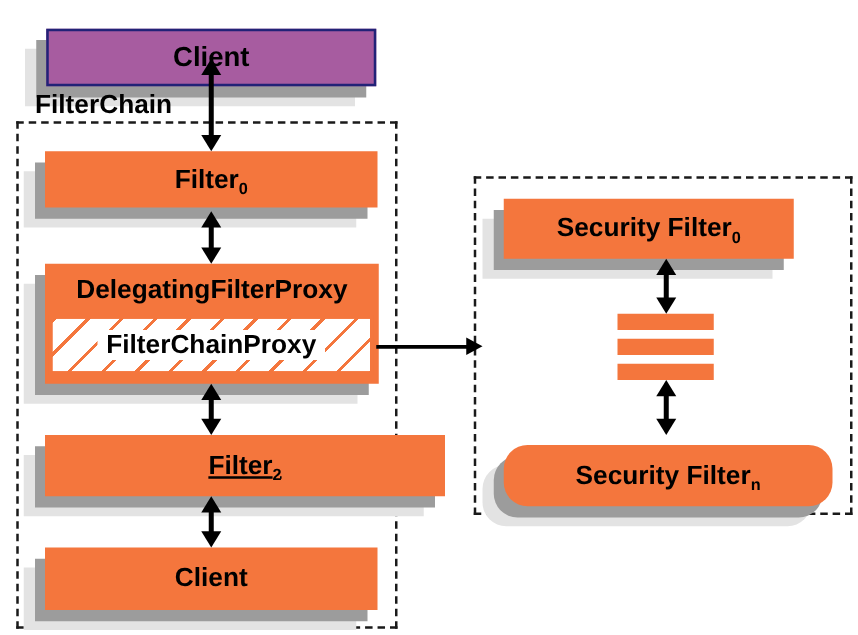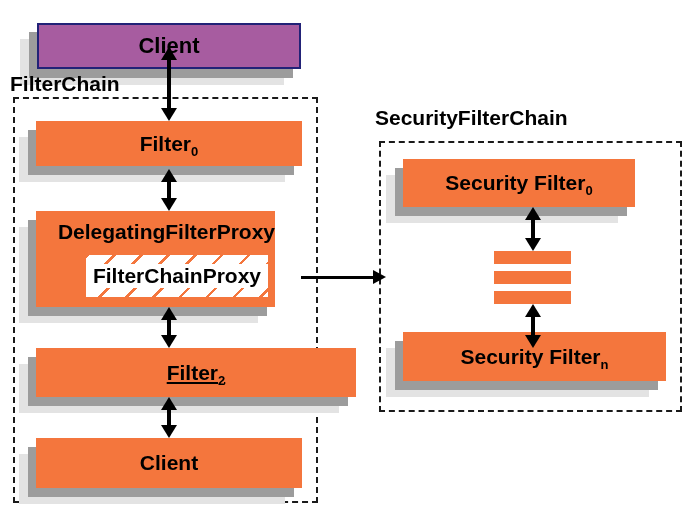--- a/index.html
+++ b/index.html
@@ -8,21 +8,21 @@
     font-family:"Liberation Sans", sans-serif; font-weight:bold; color:#000;
     overflow:hidden; background:#fff;
   }
   .box {
     position:absolute; display:flex; align-items:center; justify-content:center;
     box-sizing:border-box; font-size:21px;
   }
   .shadow2 { box-shadow:-8px 9px 0 0 #9c9c9c, -17px 16px 0 0 #e3e3e3; }
   .client { background:#a75ca0; border:2px solid #222277; font-size:22px;margin-top:22px; }
   .orange { background:#f4763d; }
-  .section-title { position:absolute; font-size:21px; white-space:nowrap; }
+  .section-title { position:absolute; font-size:21px; white-space:nowrap;margin-left:18px; }
   .dashed { position:absolute; border:2px dashed #1a1a1a; box-sizing:border-box; }
   sub { font-size:13px; line-height:0; }
 
   
   .dfp { flex-direction:column; justify-content:flex-start; align-items:stretch; }
   .dfp-title { height:41px; display:flex; align-items:center; justify-content:center; }
   .hatch {
     margin:0 4px 0 3px; height:48px; box-sizing:border-box;
     border:3px solid #f4763d;
     background:repeating-linear-gradient(135deg, #f4763d 0, #f4763d 2.5px, #ffffff 2.5px, #ffffff 19px);
@@ -56,47 +56,46 @@
     <span>Client</span>
   </div>
 
   <div class="section-title" style="left:10px; top:72px;">FilterChain</div>
   <div class="dashed" style="left:13px; top:97px; width:305px; height:406px;"></div>
 
   <div class="box orange shadow2" style="left:36px; top:121px; width:266px; height:45px;">
     <span><span>Filter</span><sub>0</sub></span>
   </div>
 
-  <div class="box orange dfp shadow2" style="left:36px; top:211px; width:239px; height:96px;align-items:flex-end;">
+  <div class="box orange dfp shadow2" style="left:36px; top:211px; width:267px; height:96px;">
     <div class="dfp-title">DelegatingFilterProxy</div>
     <div class="hatch">
       <span class="hatch-lbl">FilterChainProxy</span>
     </div>
   </div>
 
   <div class="box orange shadow2" style="left:36px; top:348px; width:320px; height:49px;text-decoration:underline;">
     <span><span>Filter</span><sub>2</sub></span>
   </div>
 
   <div class="box orange shadow2" style="left:36px; top:438px; width:266px; height:50px;">
     <span>Client</span>
   </div>
 
-  <div class="section-title" style="left:375px; top:106px;">SecurityFilterChain</div>
   <div class="dashed" style="left:379px; top:141px; width:303px; height:271px;"></div>
 
   <div class="box orange shadow2" style="left:403px; top:159px; width:232px; height:48px;">
     <span><span>Security Filter</span><sub>0</sub></span>
   </div>
 
   <div class="stack-bar" style="left:494px; top:251px;"></div>
   <div class="stack-bar" style="left:494px; top:271px;"></div>
   <div class="stack-bar" style="left:494px; top:291px;"></div>
 
-  <div class="box orange shadow2" style="left:403px; top:332px; width:263px; height:49px;">
+  <div class="box orange shadow2" style="left:403px; top:356px; width:263px; height:49px;border-radius:19px;">
     <span><span>Security Filter</span><sub>n</sub></span>
   </div>
 
   <div class="varrow" style="left:161px; top:47px; height:74px;">
     <span class="head up"></span>
     <span class="line"></span>
     <span class="head down"></span>
   </div>
   <div class="varrow" style="left:161px; top:169px; height:42px;">
     <span class="head up"></span>

